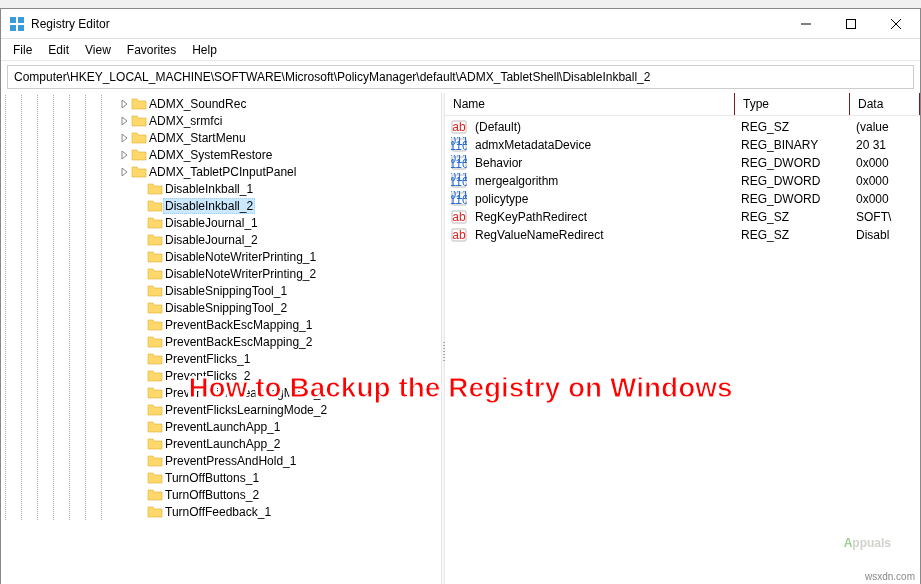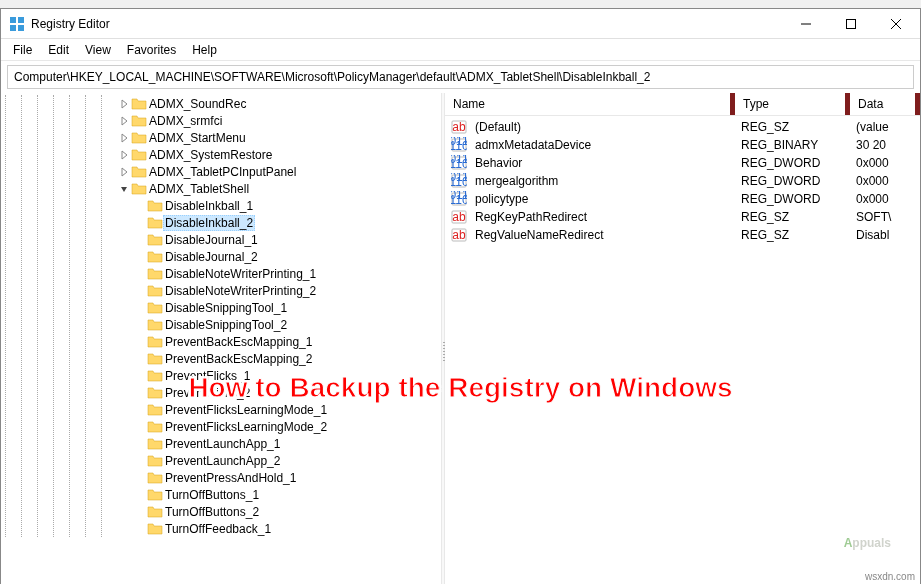--- a/index.html
+++ b/index.html
@@ -12,21 +12,21 @@
     .win-btn { width: 45px; height: 29px; display: flex; align-items: center; justify-content: center; cursor: pointer; }
     .menubar { height: 22px; display: flex; align-items: center; padding: 0 4px; border-bottom: 1px solid #e8e8e8; }
     .menu-item { padding: 5px 8px; cursor: pointer; }
     .addressbar { height: 24px; border: 1px solid #ccc; margin: 4px 6px; display: flex; align-items: center; padding: 0 6px; font-size: 12px; color: #000; }
     .content { flex: 1; display: flex; overflow: hidden; }
     .splitter { width: 4px; background: #f8f8f8; cursor: ew-resize; border-left: 1px solid #e8e8e8; border-right: 1px solid #e8e8e8; position: relative; }
     .splitter::before { content: ''; position: absolute; left: 1px; top: 50%; width: 2px; height: 20px; background: repeating-linear-gradient(to bottom, #aaa 0, #aaa 1px, transparent 1px, transparent 3px); }
     .tree-pane { width: 440px; overflow: auto; padding: 2px 0; }
     .list-pane { flex: 1; overflow: hidden; }
     .list-header { display: flex; border-bottom: 1px solid #e8e8e8; background: #fff; }
-    .list-header .col { padding: 4px 8px; border-right: 5px solid #7f1d1d; font-size: 12px; color: #000; }
+    .list-header .col { padding: 4px 8px; border-right: 1px solid #7f1d1d; font-size: 12px; color: #000; }
     .col-name { width: 290px; }
     .col-type { width: 115px; }
     .col-data { flex: 1; }
     .list-body { padding: 2px 0; }
     .list-row { display: flex; height: 18px; align-items: center; }
     .list-row .cell { padding: 0 8px; white-space: nowrap; overflow: hidden; }
     .list-row .icon { width: 16px; height: 16px; margin-left: 6px; display: inline-flex; align-items: center; justify-content: center; flex-shrink: 0; }
     
     .tree-root { padding-left: 4px; }
     .tree-lines { display: flex; }
@@ -161,33 +161,20 @@
                     <path d="M3 1 L8 5 L3 9 Z" fill="none" stroke="#888" stroke-width="1"></path>
                   </svg>
                 </span>
                 <span class="folder-icon">
                   <svg width="16" height="16" viewBox="0 0 16 16">
                     <path d="M1 3h5l1 2h8v8H1z" fill="#ffd86b" stroke="#d4a017" stroke-width="0.5"></path>
                   </svg>
                 </span>
                 <span class="label">ADMX_TabletPCInputPanel</span>
               </div>
-              <div class="tree-item" style="padding-left: 0px;">
-                <span class="expand">
-                  <svg width="10" height="10" viewBox="0 0 10 10">
-                    <path d="M2 3 L8 3 L5 8 Z" fill="#444"></path>
-                  </svg>
-                </span>
-                <span class="folder-icon">
-                  <svg width="16" height="16" viewBox="0 0 16 16">
-                    <path d="M1 3h5l1 2h8v8H1z" fill="#ffd86b" stroke="#d4a017" stroke-width="0.5"></path>
-                  </svg>
-                </span>
-                <span class="label">ADMX_TabletShell</span>
-              </div>
               <div class="tree-item" style="padding-left: 16px;">
                 <span class="expand"></span>
                 <span class="folder-icon">
                   <svg width="16" height="16" viewBox="0 0 16 16">
                     <path d="M1 3h5l1 2h8v8H1z" fill="#ffd86b" stroke="#d4a017" stroke-width="0.5"></path>
                   </svg>
                 </span>
                 <span class="label">DisableInkball_1</span>
               </div>
               <div class="tree-item selected" style="padding-left: 16px;">
@@ -389,21 +376,21 @@
           <div class="list-row">
             <span class="icon">
               <svg width="16" height="16" viewBox="0 0 16 16">
                 <rect x="1" y="2" width="14" height="12" rx="1" fill="#fff" stroke="#bbb"></rect>
                 <text x="8" y="8" font-size="5" text-anchor="middle" fill="#2a6cd4" font-family="Arial">011</text>
                 <text x="8" y="13" font-size="5" text-anchor="middle" fill="#2a6cd4" font-family="Arial">110</text>
               </svg>
             </span>
             <span class="cell" style="width: 266px;">admxMetadataDevice</span>
             <span class="cell" style="width: 115px;">REG_BINARY</span>
-            <span class="cell" style="flex: 1 1 0%;">30 20</span>
+            <span class="cell" style="flex: 1 1 0%;">20 31</span>
           </div>
           <div class="list-row">
             <span class="icon">
               <svg width="16" height="16" viewBox="0 0 16 16">
                 <rect x="1" y="2" width="14" height="12" rx="1" fill="#fff" stroke="#bbb"></rect>
                 <text x="8" y="8" font-size="5" text-anchor="middle" fill="#2a6cd4" font-family="Arial">011</text>
                 <text x="8" y="13" font-size="5" text-anchor="middle" fill="#2a6cd4" font-family="Arial">110</text>
               </svg>
             </span>
             <span class="cell" style="width: 266px;">Behavior</span>

